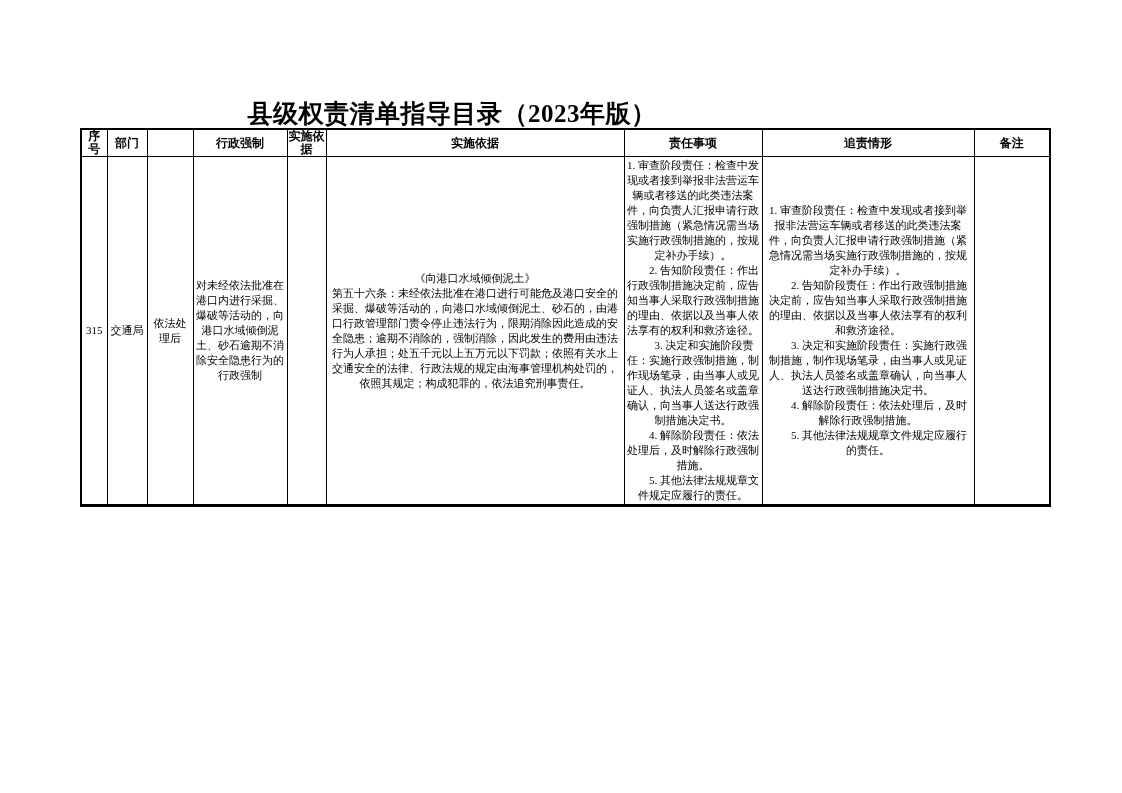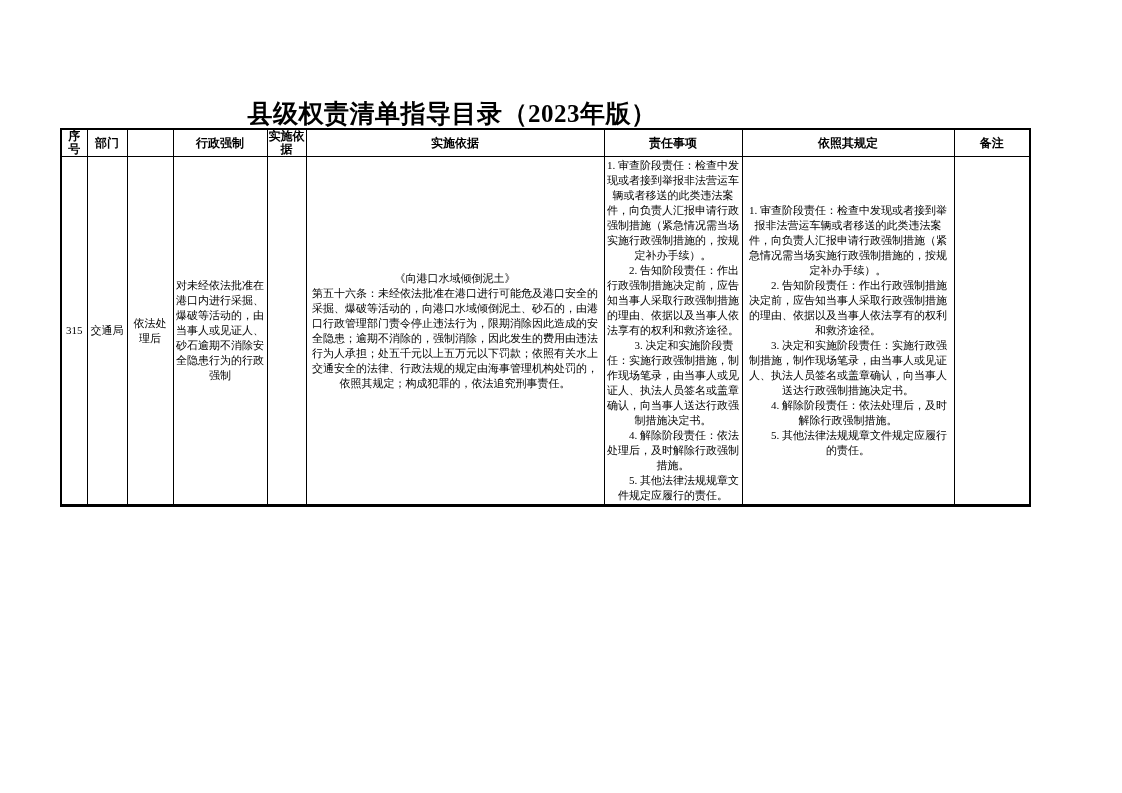--- a/index.html
+++ b/index.html
@@ -22,21 +22,21 @@
     left: 0;
     width: 904px;
     margin: 0;
     text-align: center;
     font-size: 25px;
     font-weight: bold;
     letter-spacing: 0.5px;
   }
   table.directory {
     position: absolute;
-    left: 60px;
+    left: 80px;
     top: 128px;
     width: 969px;
     border-collapse: collapse;
     table-layout: fixed;
     border: 2px solid #000;
     border-bottom: 3px solid #000;
   }
   table.directory th,
   table.directory td {
     border: 1px solid #000;
@@ -85,30 +85,30 @@
     </colgroup>
     <thead>
       <tr>
         <th>序号</th>
         <th>部门</th>
         <th></th>
         <th>行政强制</th>
         <th>实施依据</th>
         <th>实施依据</th>
         <th>责任事项</th>
-        <th>依照其规定</th>
+        <th>追责情形</th>
         <th>备注</th>
       </tr>
     </thead>
     <tbody>
       <tr class="body-row">
         <td>315</td>
         <td>交通局</td>
         <td>依法处理后</td>
-        <td>对未经依法批准在港口内进行采掘、爆破等活动的，由当事人或见证人、砂石逾期不消除安全隐患行为的行政强制</td>
+        <td>对未经依法批准在港口内进行采掘、爆破等活动的，向港口水域倾倒泥土、砂石逾期不消除安全隐患行为的行政强制</td>
         <td></td>
         <td>
           <p>《向港口水域倾倒泥土》</p>
           <p>第五十六条：未经依法批准在港口进行可能危及港口安全的采掘、爆破等活动的，向港口水域倾倒泥土、砂石的，由港口行政管理部门责令停止违法行为，限期消除因此造成的安全隐患；逾期不消除的，强制消除，因此发生的费用由违法行为人承担；处五千元以上五万元以下罚款；依照有关水上交通安全的法律、行政法规的规定由海事管理机构处罚的，依照其规定；构成犯罪的，依法追究刑事责任。</p>
         </td>
         <td>
           <p>1. 审查阶段责任：检查中发现或者接到举报非法营运车辆或者移送的此类违法案件，向负责人汇报申请行政强制措施（紧急情况需当场实施行政强制措施的，按规定补办手续）。</p>
           <p>　　2. 告知阶段责任：作出行政强制措施决定前，应告知当事人采取行政强制措施的理由、依据以及当事人依法享有的权利和救济途径。</p>
           <p>　　3. 决定和实施阶段责任：实施行政强制措施，制作现场笔录，由当事人或见证人、执法人员签名或盖章确认，向当事人送达行政强制措施决定书。</p>
           <p>　　4. 解除阶段责任：依法处理后，及时解除行政强制措施。</p>

